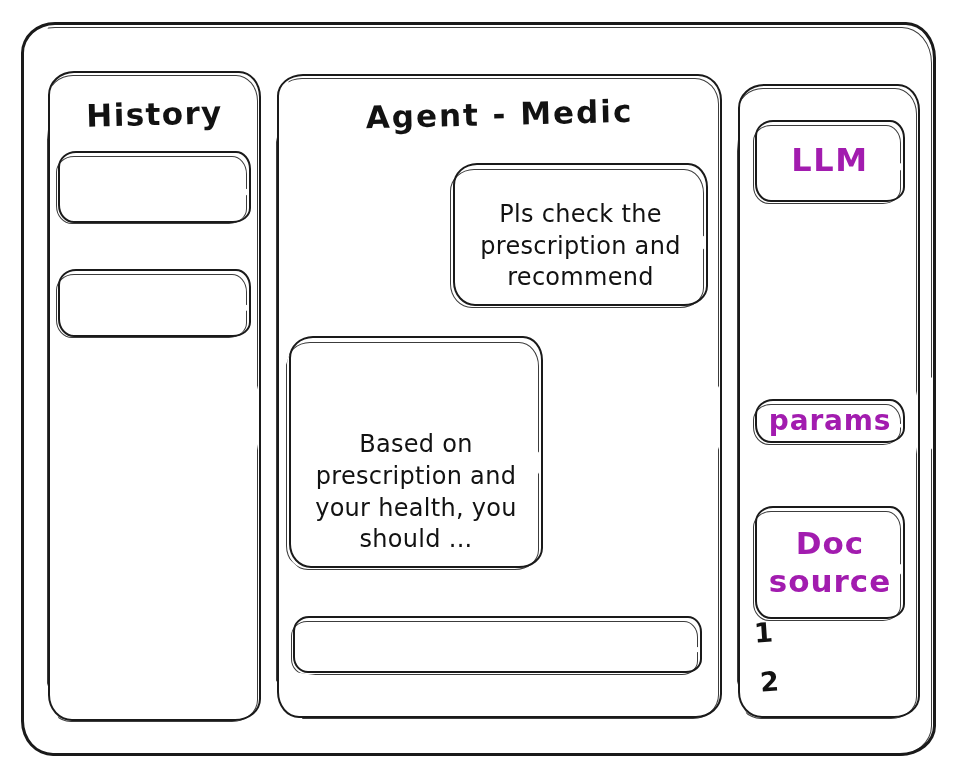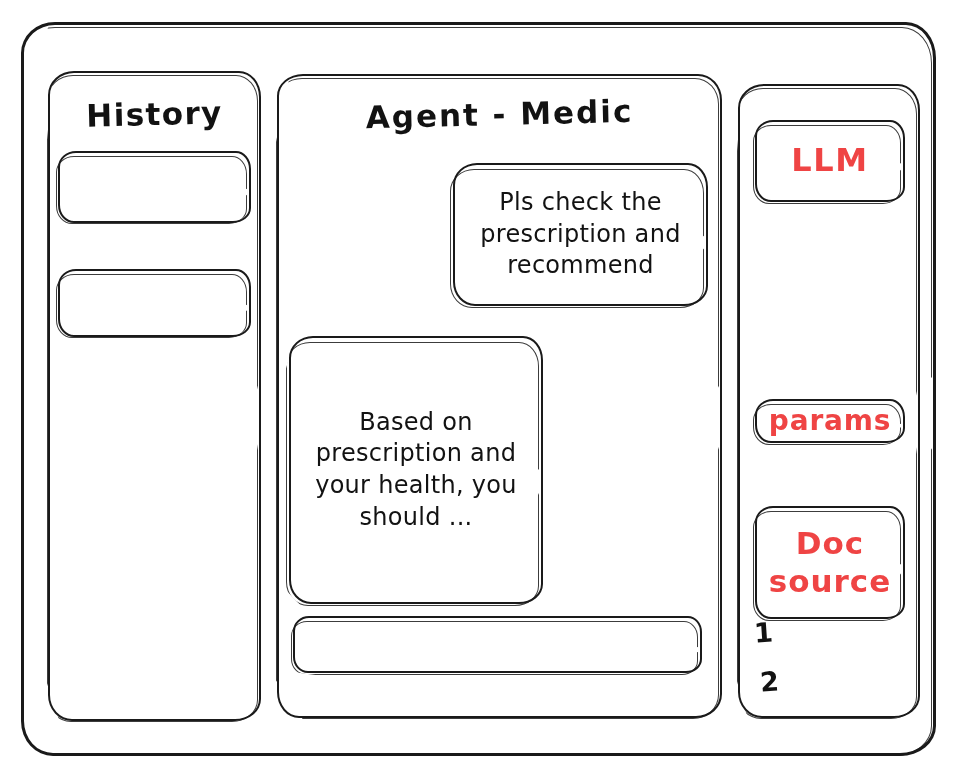--- a/index.html
+++ b/index.html
@@ -122,21 +122,21 @@
     right: 2px;
     bottom: -3px;
   }
   #history-item-1 { top: 151px; }
   #history-item-2 { top: 269px; height: 68px; }
 
   
   .bubble {
     border-width: 2.8px;
     display: flex;
-    align-items: center;
+    align-items: flex-end;
     justify-content: center;
     text-align: center;
     padding: 10px 14px;
     line-height: 1.32;
     font-family: "DejaVu Sans", sans-serif;
     font-size: 24px;
     font-weight: 500;
     color: #121212;
     border-radius: 24px 20px 24px 22px / 22px 24px 20px 24px;
   }
@@ -150,21 +150,21 @@
     left: 453px;
     top: 163px;
     width: 255px;
     height: 143px;
     letter-spacing: .3px;
   }
   #bubble-agent {
     left: 289px;
     top: 336px;
     width: 254px;
-    height: 268px;
+    height: 232px;
     letter-spacing: .3px;
   }
   .bubble-text {
     display: block;
     width: 100%;
   }
 
   
   #composer {
     left: 293px;
@@ -197,21 +197,21 @@
   .tool-btn {
     left: 755px;
     width: 150px;
     border-width: 2.8px;
     display: flex;
     align-items: center;
     justify-content: center;
     text-align: center;
     font-family: "DejaVu Sans", sans-serif;
     font-weight: 600;
-    color: #ef4444;
+    color: #a21caf;
     letter-spacing: 1.6px;
     border-radius: 18px 15px 18px 16px / 16px 18px 15px 18px;
     line-height: 1.22;
   }
   .tool-btn::after {
     left: -4px;
     top: 3px;
     right: 2px;
     bottom: -4px;
   }

